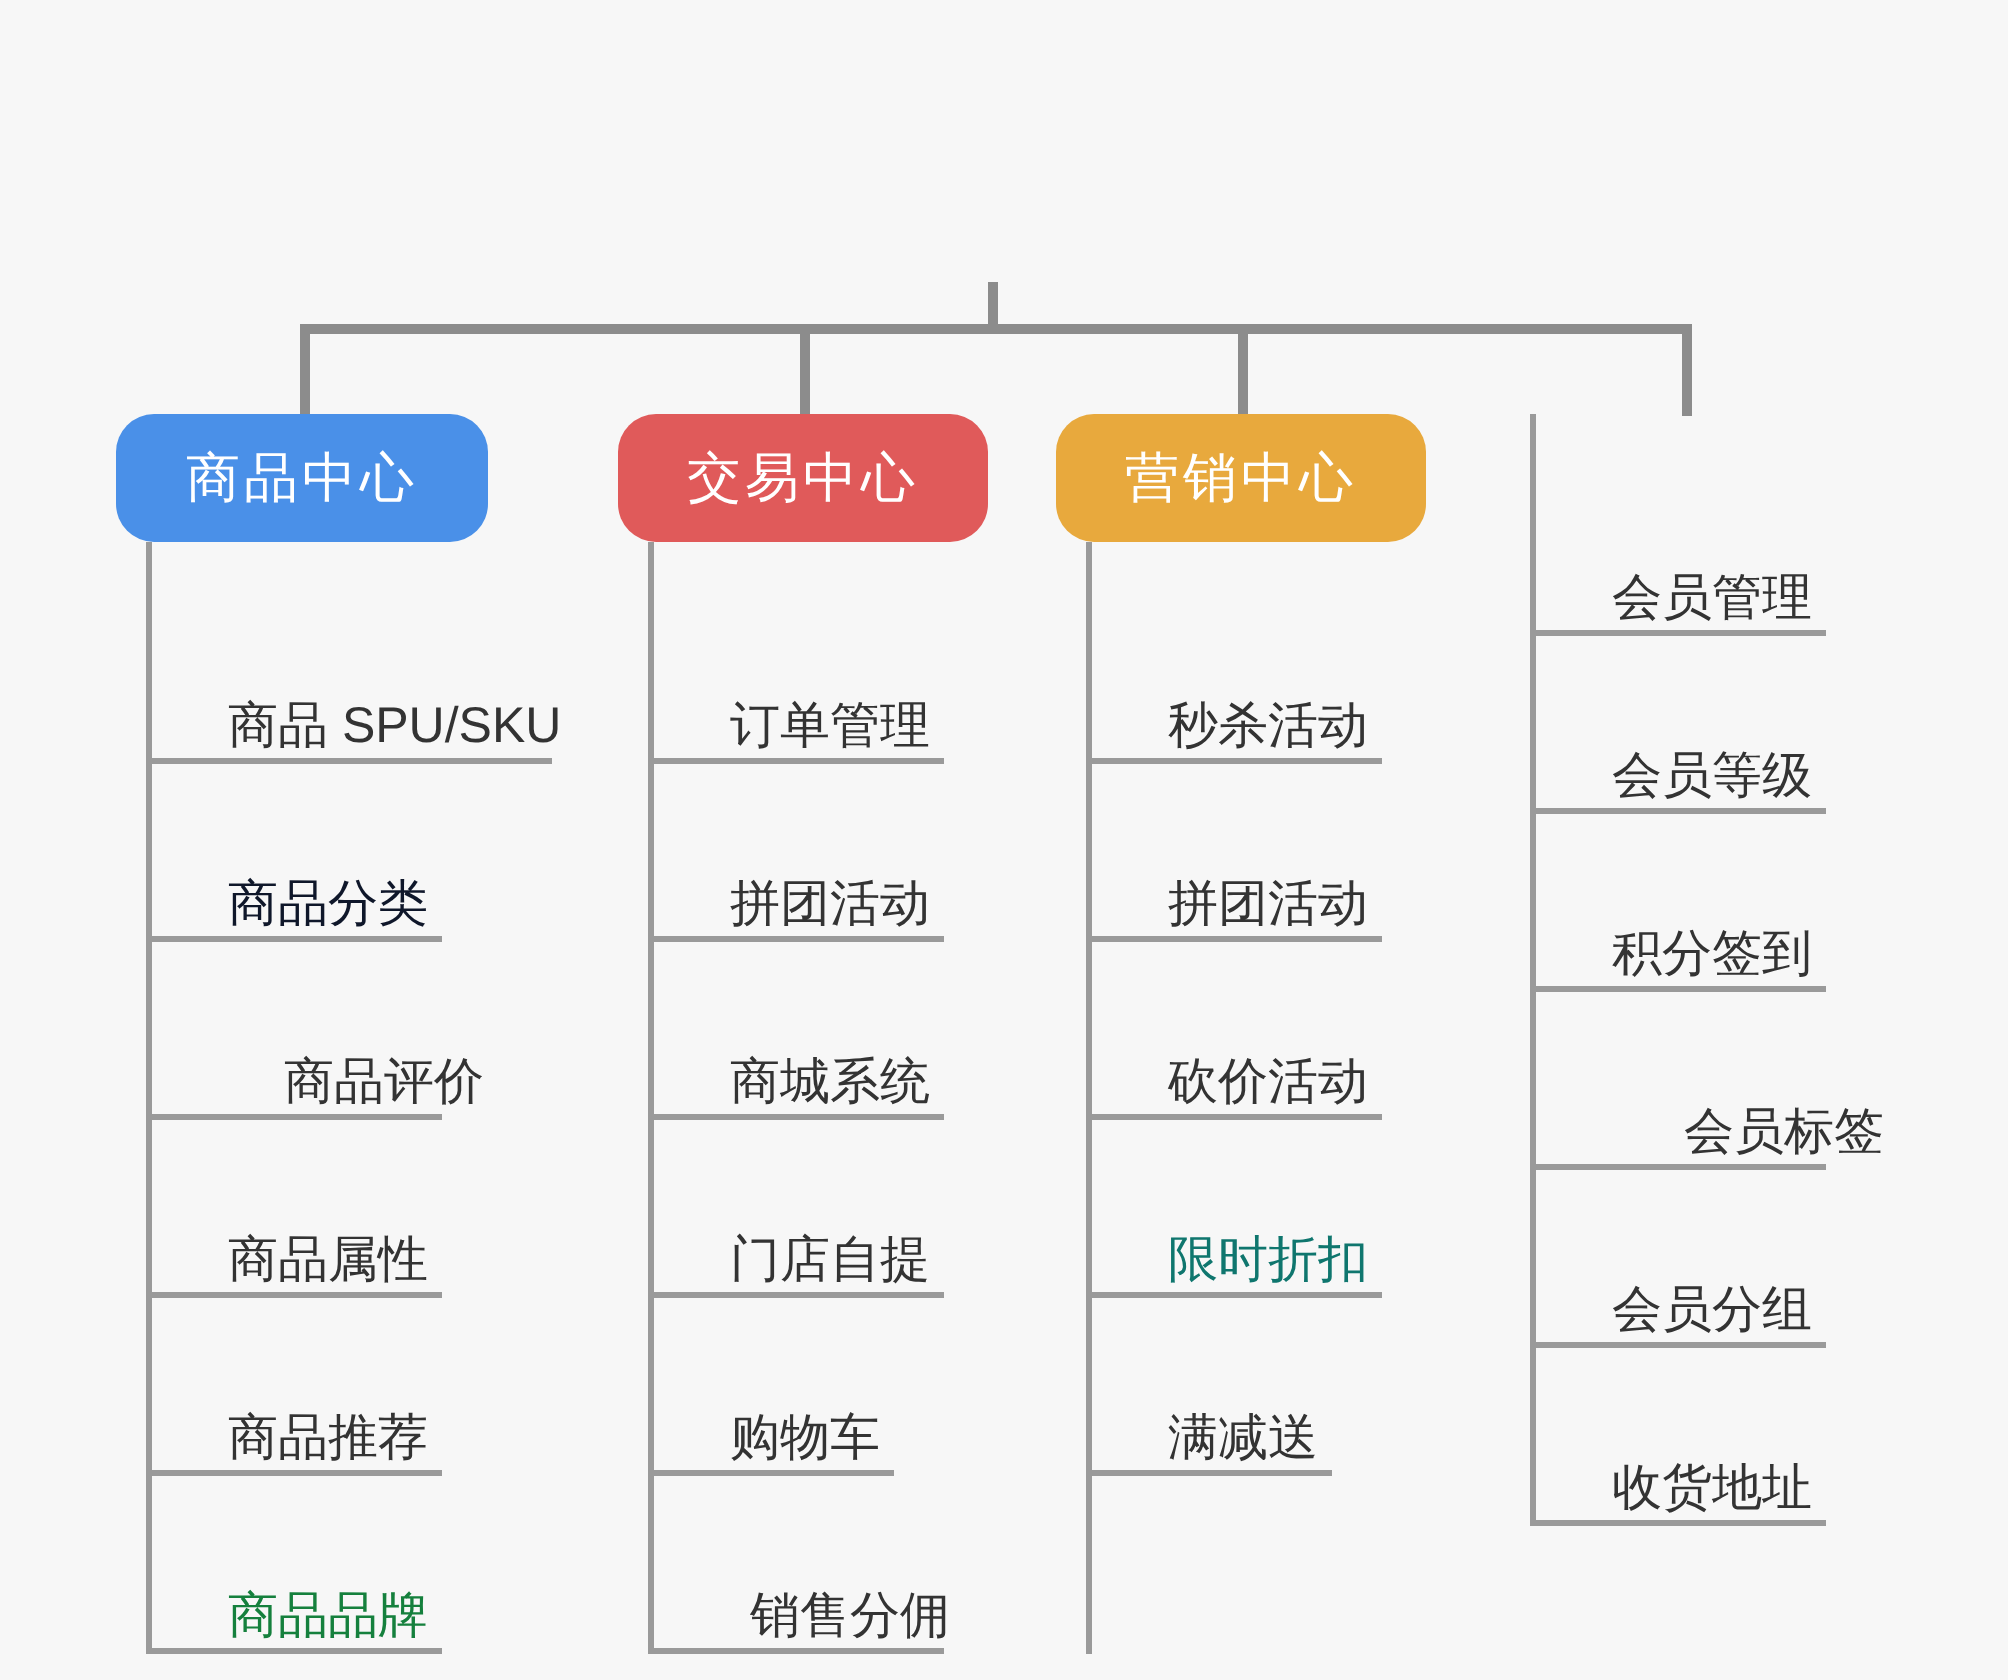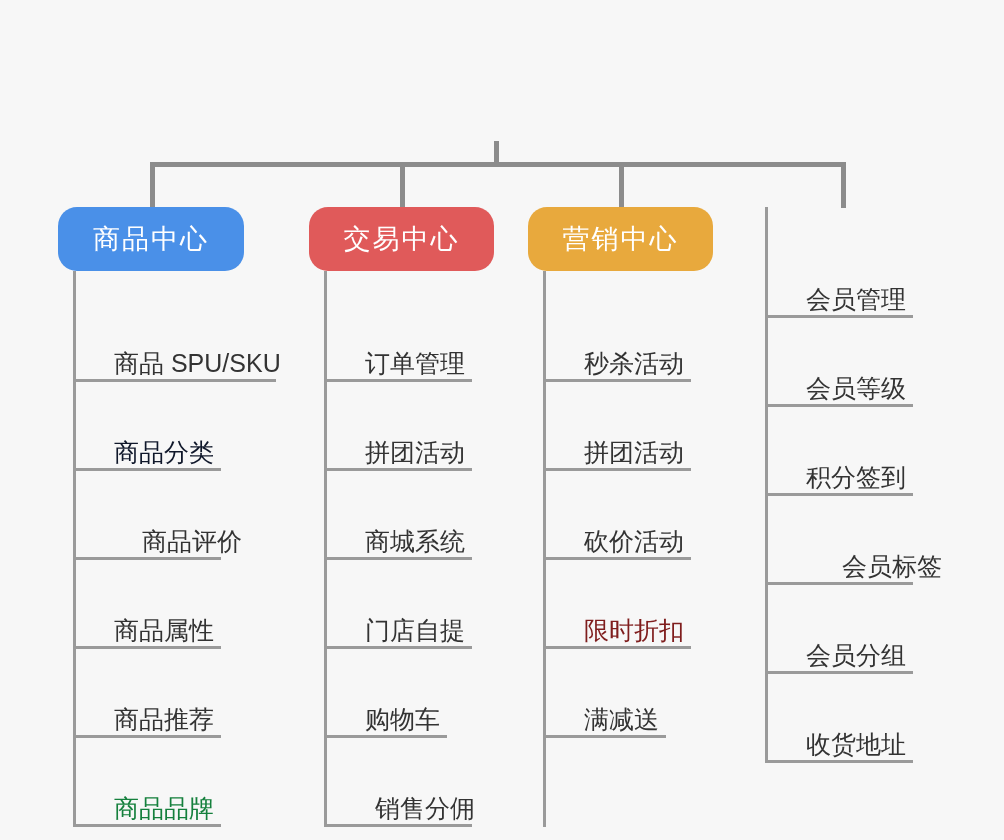--- a/index.html
+++ b/index.html
@@ -205,21 +205,21 @@
       </div>
       <div class="leaf">
         <span class="leaf-label" style="color: rgb(51, 51, 51);">拼团活动</span>
         <div class="leaf-underline" style="width: 148px; background: rgb(154, 154, 154);"></div>
       </div>
       <div class="leaf">
         <span class="leaf-label" style="color: rgb(51, 51, 51);">砍价活动</span>
         <div class="leaf-underline" style="width: 148px; background: rgb(154, 154, 154);"></div>
       </div>
       <div class="leaf">
-        <span class="leaf-label" style="color: #7f1d1d;">限时折扣</span>
+        <span class="leaf-label" style="color: #0f766e;">限时折扣</span>
         <div class="leaf-underline" style="width: 148px; background: rgb(154, 154, 154);"></div>
       </div>
       <div class="leaf">
         <span class="leaf-label" style="color: rgb(51, 51, 51);">满减送</span>
         <div class="leaf-underline" style="width: 123px; background: rgb(154, 154, 154);"></div>
       </div>
     </div>
   </div>
 
   <div class="column" style="left:750px; width:230px;">

